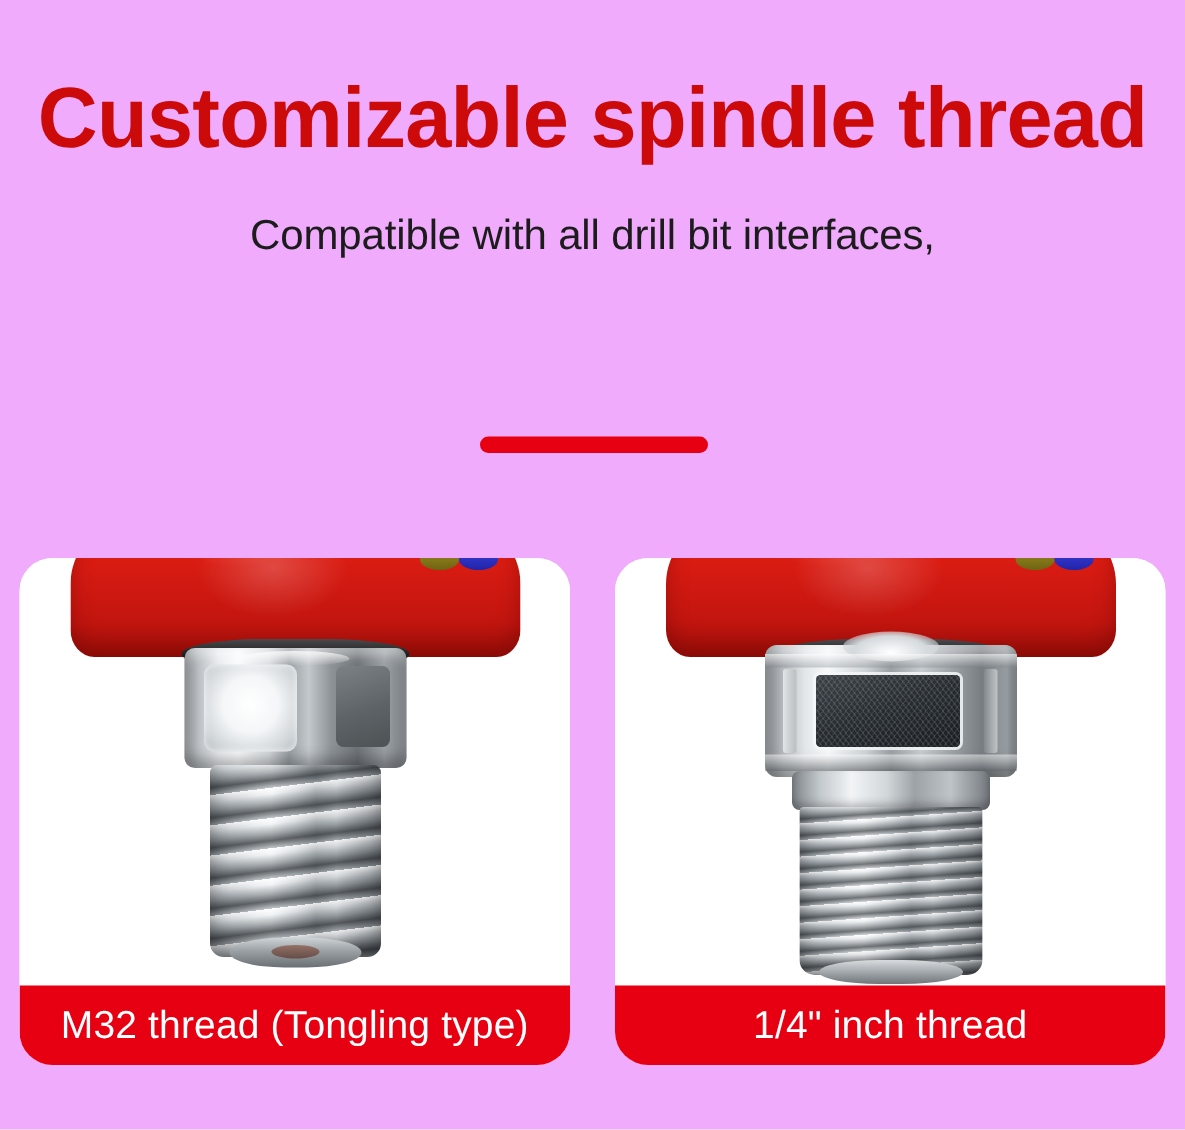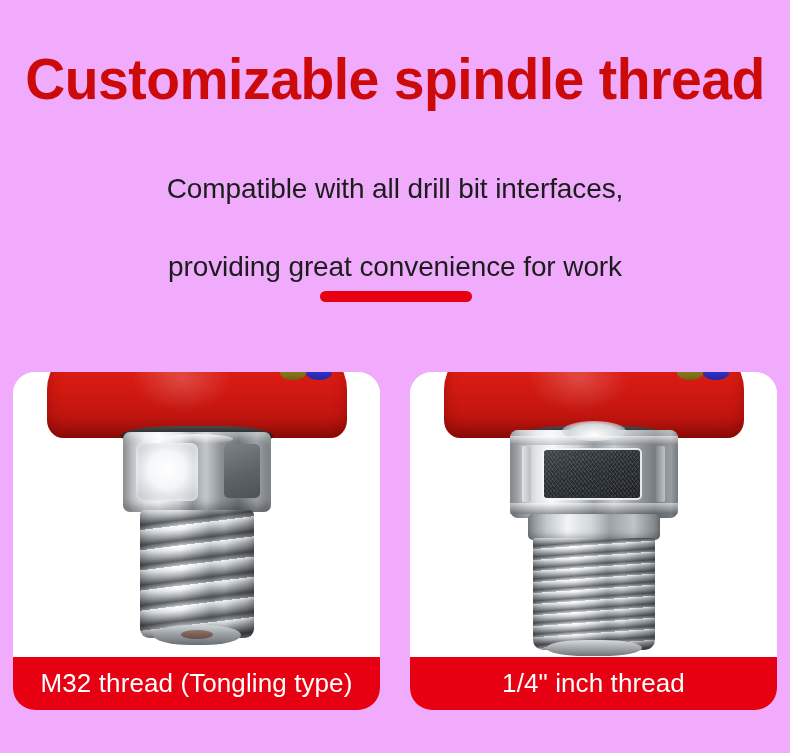--- a/index.html
+++ b/index.html
@@ -54,21 +54,20 @@
     top: 134px;
     width: 790px;
   }
   .subline {
     font-size: 28px;
     line-height: 46px;
     color: #1c1c1c;
     font-weight: normal;
     letter-spacing: -0.1px;
     white-space: nowrap;
-    margin-top: 32px;
   }
 
   .divider {
     position: absolute;
     left: 320px;
     top: 291px;
     width: 152px;
     height: 11px;
     background: #e60012;
     border-radius: 6px;
@@ -382,21 +381,20 @@
 <body>
 
 <div class="page">
 
   <div class="header">
 
     <div class="headline">Customizable spindle thread</div>
 
     <div class="subline-wrap">
       <div class="subline">Compatible with all drill bit interfaces,</div>
-      <div class="subline">providing great convenience for work</div>
     </div>
 
     <div class="divider"></div>
   </div>
 
   <div class="cards">
 
     <div class="card left">
       <div class="photo">
 

